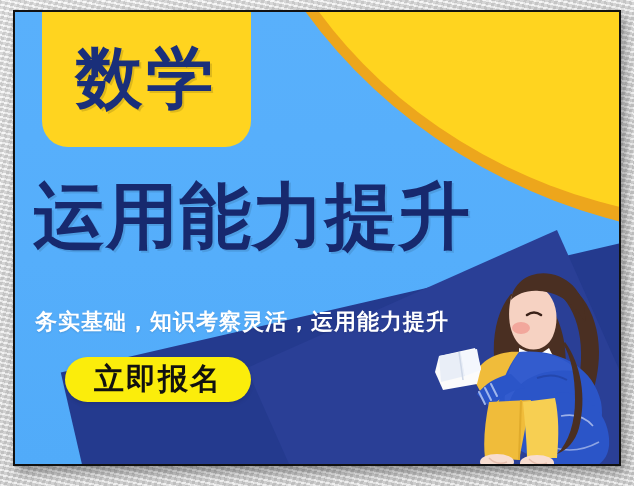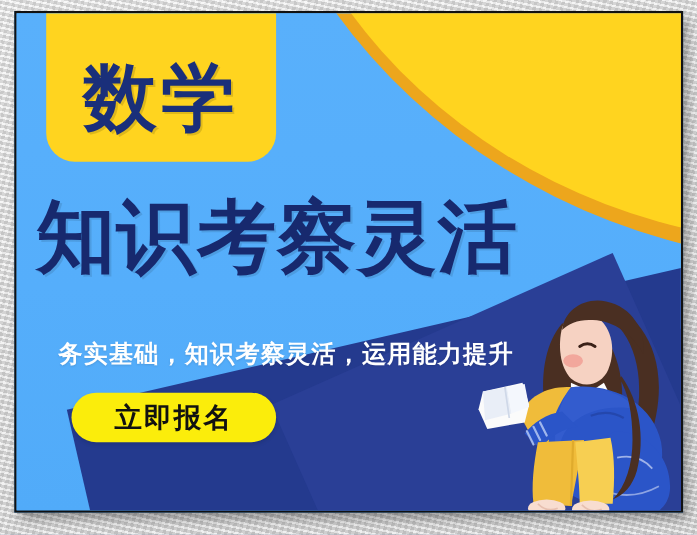--- a/index.html
+++ b/index.html
@@ -49,21 +49,21 @@
     background:#ffd41f;
     border-radius:0 0 26px 26px;
     display:flex;align-items:flex-end;justify-content:center;
   }
   .subject-chip .subject-text{
     color:#1a2f7a;
     font-size:67px;
     font-weight:bold;
     letter-spacing:4px;
     line-height:1;
-    padding-bottom:24px;
+    padding-bottom:36px;
     text-shadow:2px 2px 0 rgba(0,0,0,.13);
     white-space:nowrap;
   }
 
   
   .wave-dark{
     position:absolute;left:120px;bottom:-230px;width:680px;height:330px;
     background:#243a8e;
     transform:rotate(-13deg);
     transform-origin:left bottom;
@@ -89,30 +89,29 @@
     letter-spacing:1px;white-space:nowrap;
     text-shadow:2px 2px 0 rgba(0,0,0,.10);
   }
 
   
   .subtitle{
     position:absolute;left:20px;top:295px;width:480px;
     color:#ffffff;font-size:22px;font-weight:bold;letter-spacing:1px;
     white-space:nowrap;
     text-shadow:0 1px 2px rgba(0,0,0,.12);
-    margin-left:18px;
   }
 
   
   .cta{
     position:absolute;left:50px;top:345px;width:186px;height:45px;
     background:#fbed0b;
     border-radius:24px;
     display:flex;align-items:center;justify-content:center;
-    color:#111;font-size:25px;font-weight:bold;letter-spacing:2px;
+    color:#111;font-size:30px;font-weight:bold;letter-spacing:2px;
     box-shadow:0 2px 4px rgba(0,0,0,.12);
     cursor:pointer;
   }
 
   
   .illus{position:absolute;left:400px;top:240px;width:220px;height:222px;}
   .illus svg{display:block;width:220px;height:222px;}
 
   
   .watermark{
@@ -188,21 +187,21 @@
 
           <ellipse cx="82" cy="210" rx="17" ry="8" fill="#f8ddd0"></ellipse>
           <ellipse cx="122" cy="211" rx="17" ry="8" fill="#f8ddd0"></ellipse>
           <path d="M74 206 q8 8 18 4" stroke="#e7c0b0" stroke-width="1.6" fill="none"></path>
           <path d="M114 207 q8 8 18 4" stroke="#e7c0b0" stroke-width="1.6" fill="none"></path>
 
           <path d="M150 90 C166 112 172 146 164 176 C160 190 152 198 142 202 C154 190 160 170 160 148 C160 124 156 104 148 92 Z" fill="#4a2f22"></path>
         </svg>
       </div>
 
-      <div class="headline">知识考察灵活</div>
+      <div class="headline">运用能力提升</div>
 
       <div class="subtitle">务实基础，知识考察灵活，运用能力提升</div>
 
       <div class="cta">立即报名</div>
 
     </div>
   </div>
 
 
 </div>

